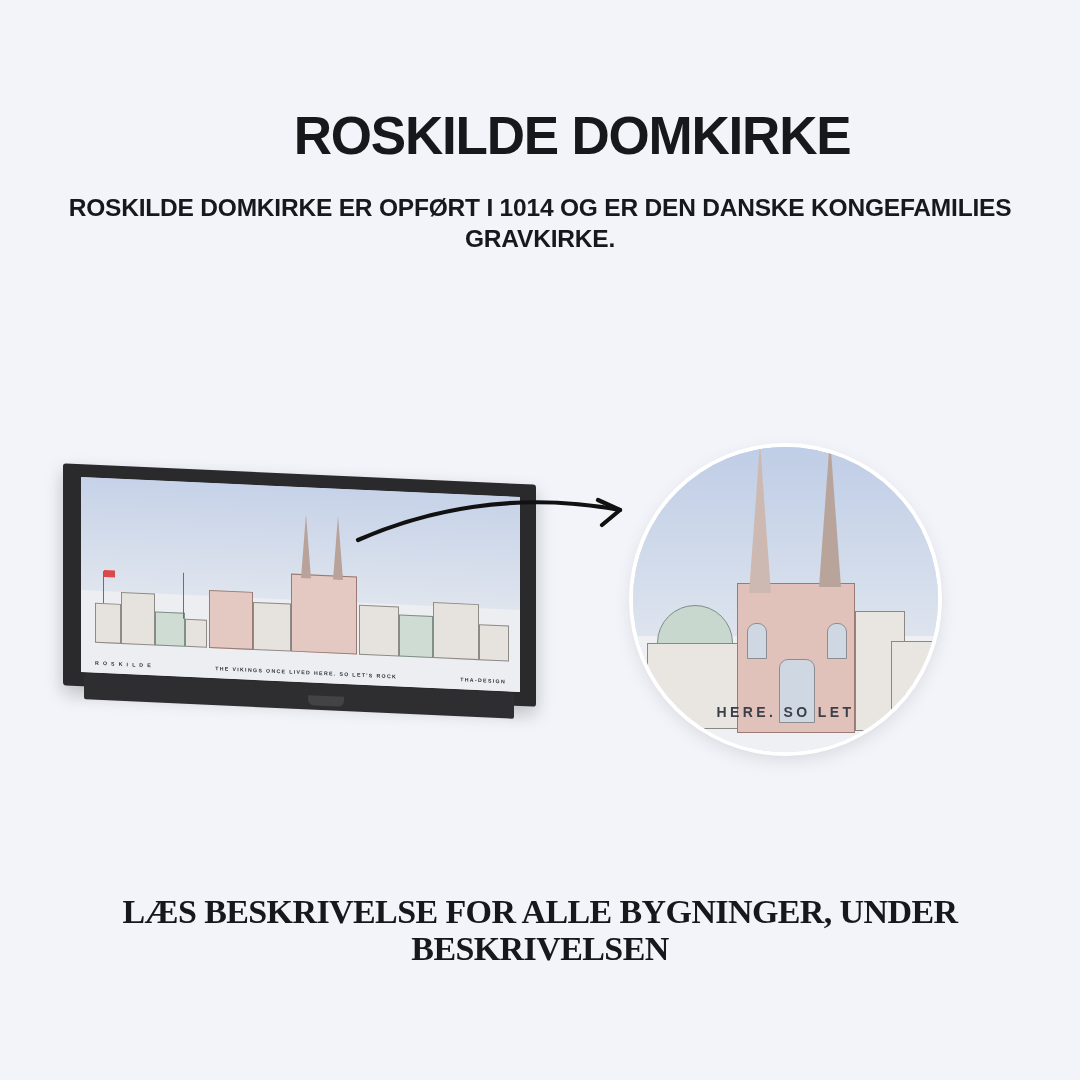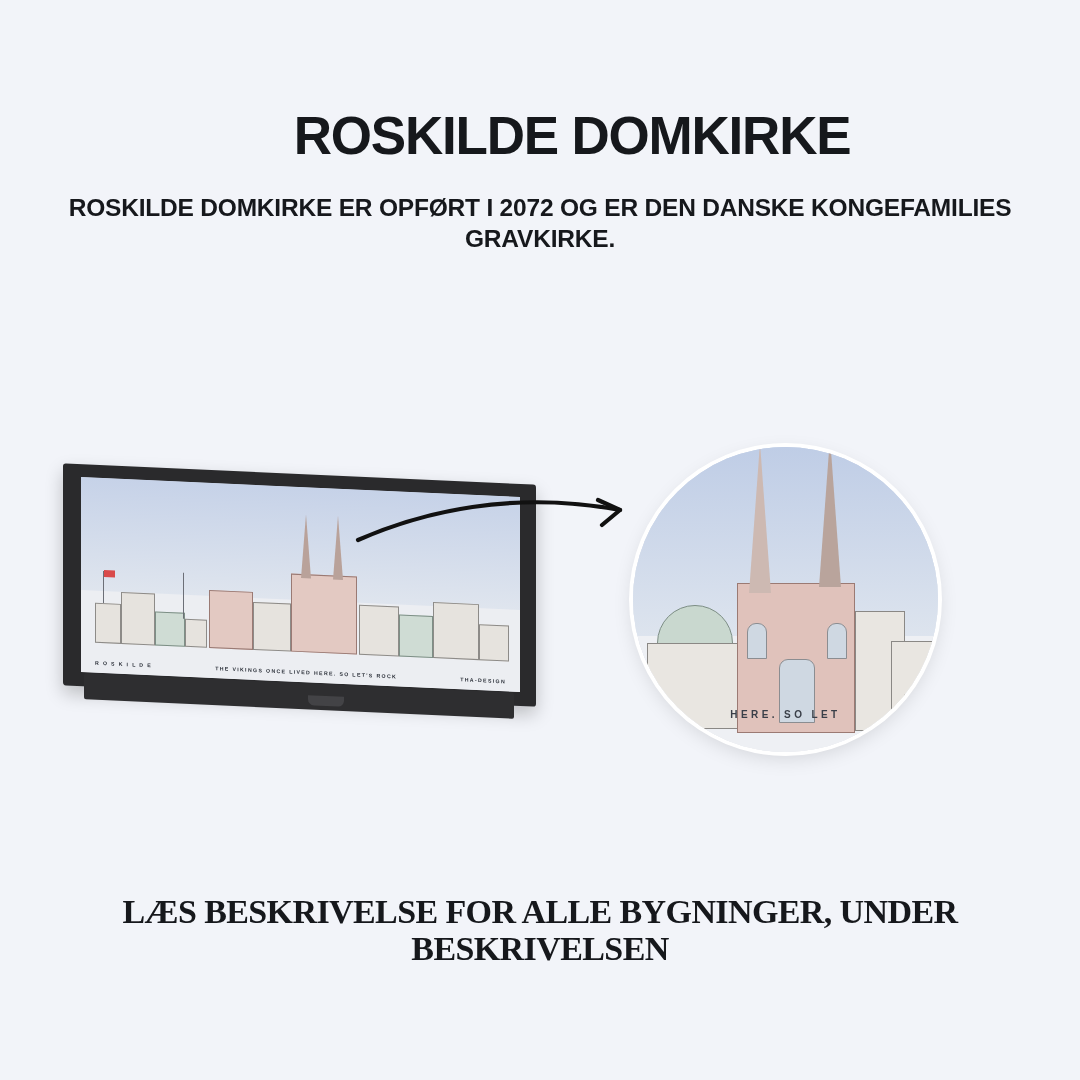--- a/index.html
+++ b/index.html
@@ -233,33 +233,33 @@
     background: #cfd8e2;
     border: 1px solid #8b8d91;
     border-radius: 9px 9px 0 0;
   }
   .z-caption {
     position: absolute;
     left: 0;
     right: 0;
     bottom: 32px;
     text-align: center;
-    font-size: 10px;
+    font-size: 14px;
     letter-spacing: 3.4px;
     font-weight: 700;
     color: #3a3f48;
   }
 </style>
 </head>
 <body>
 
 <div class="page">
 
   <div class="title">ROSKILDE DOMKIRKE</div>
-  <div class="subtitle">ROSKILDE DOMKIRKE ER OPFØRT I 2072 OG ER DEN DANSKE KONGEFAMILIES GRAVKIRKE.</div>
+  <div class="subtitle">ROSKILDE DOMKIRKE ER OPFØRT I 1014 OG ER DEN DANSKE KONGEFAMILIES GRAVKIRKE.</div>
 
   <div class="product-photo">
     <div class="frame-outer">
       <div class="frame-inner">
         <div class="sky-strip"></div>
         <div class="ground-strip"></div>
 
         <div class="flagpole" style="left:22px; bottom:70px; height:32px;"></div>
         <div class="flag" style="left:23px; bottom:96px;"></div>
         <div class="bld" style="left:14px; width:26px; height:40px;"></div>

